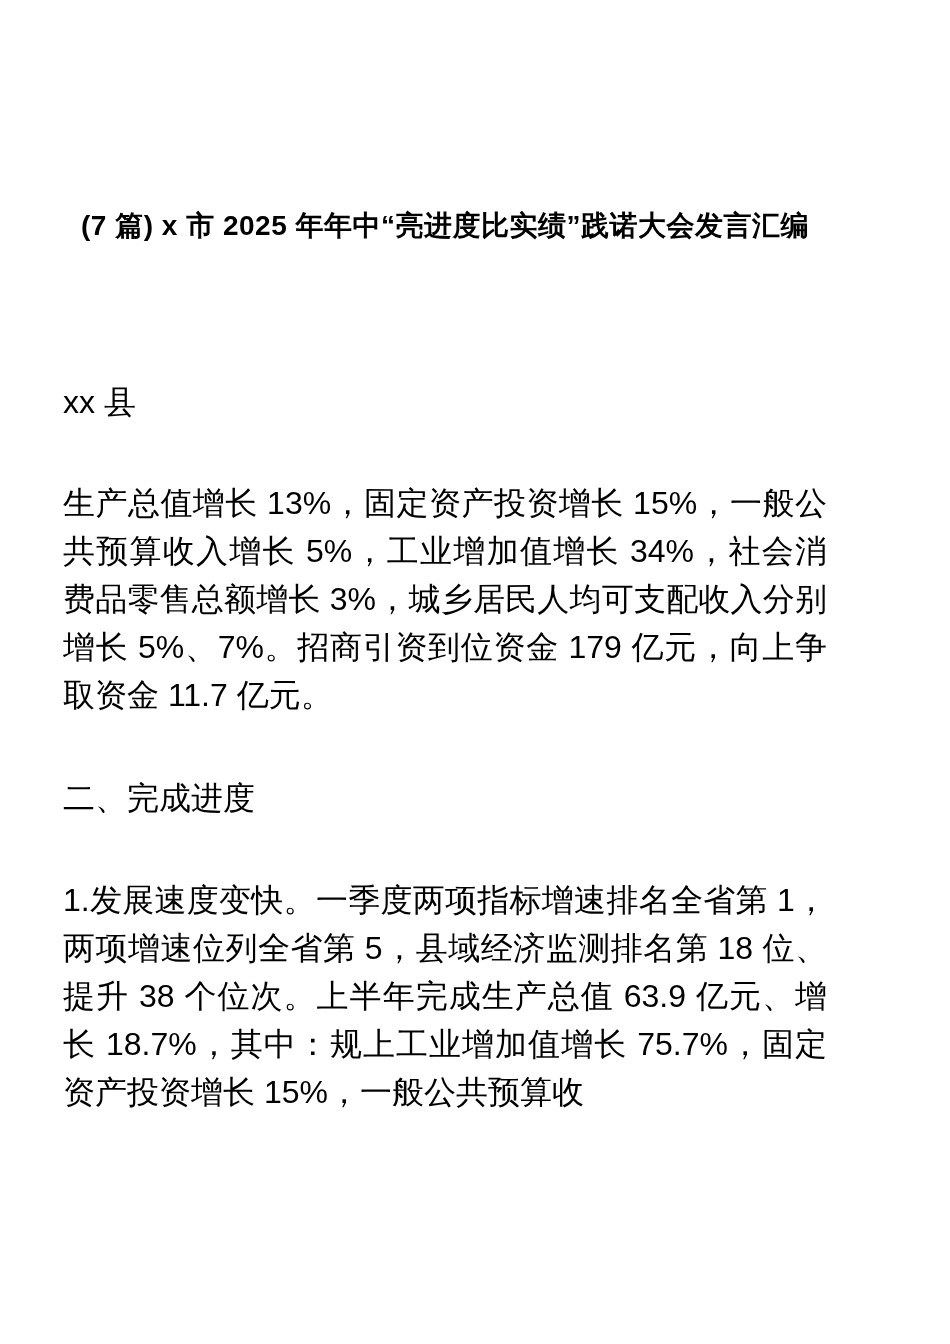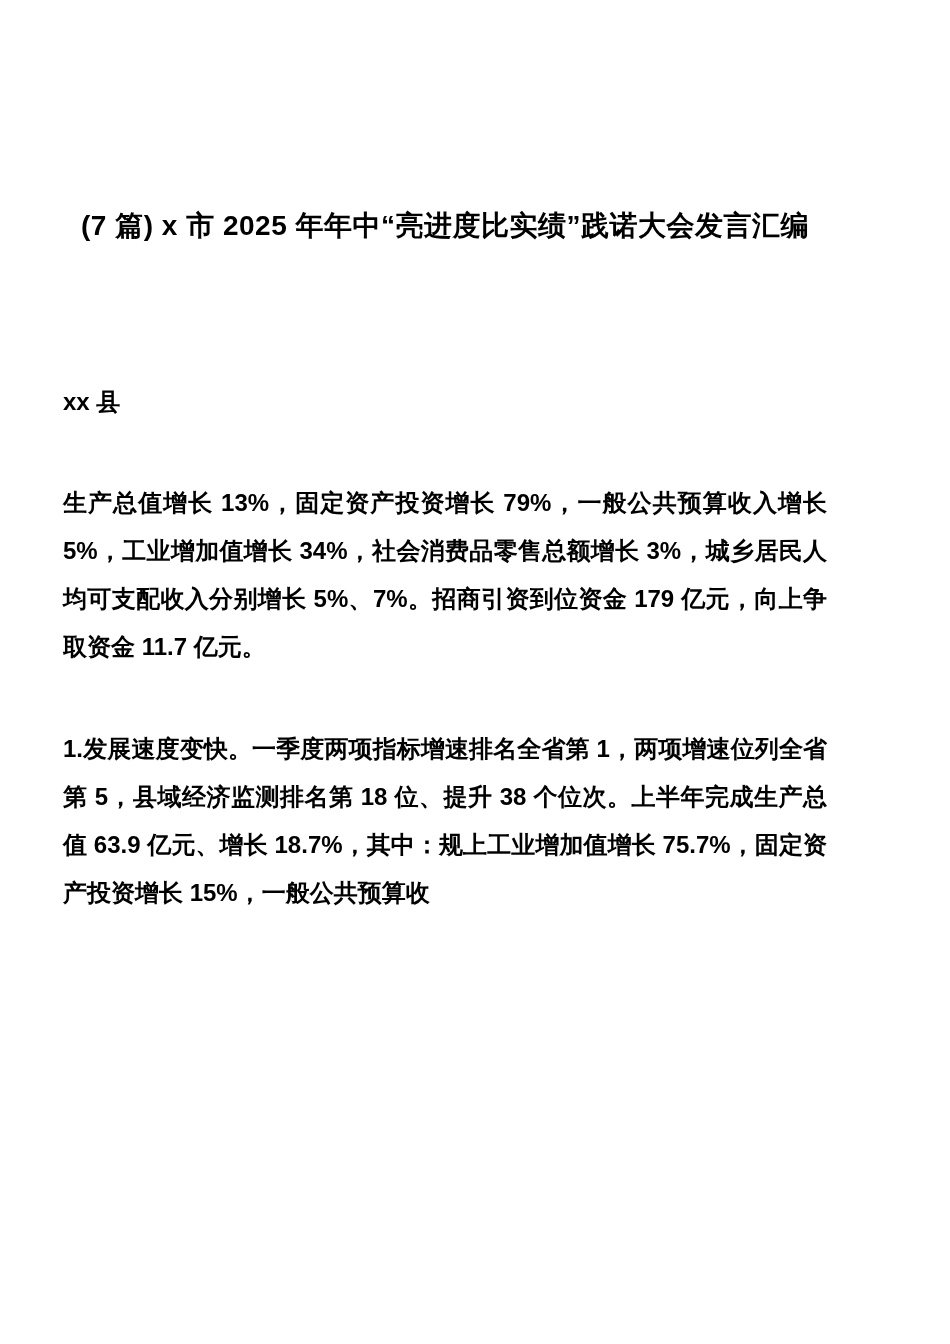--- a/index.html
+++ b/index.html
@@ -20,22 +20,22 @@
     overflow: hidden;
   }
   .doc-title {
     font-size: 28px;
     font-weight: 700;
     line-height: 48px;
     text-align: center;
     letter-spacing: 0.5px;
   }
   .doc-block {
-    font-size: 24px;
-    font-weight: 700;
+    font-size: 32px;
+    font-weight: 400;
     line-height: 48px;
     text-align: left;
   }
   .doc-paragraph {
     text-align: justify;
   }
   .unit-name        { margin-top: 128px; }
   .heading-goals    { margin-top: 46px; }
   .para-goals       { margin-top: 53px; }
   .heading-progress { margin-top: 55px; }
@@ -45,19 +45,20 @@
 </head>
 <body>
 
 <div class="page">
 
   <div class="doc-title">(7 篇) x 市 2025 年年中“亮进度比实绩”践诺大会发言汇编</div>
 
   <div class="doc-block unit-name">xx 县</div>
 
 
-  <div class="doc-block doc-paragraph para-goals">生产总值增长 13%，固定资产投资增长 79%，一般公共预算收入增长 5%，工业增加值增长 34%，社会消费品零售总额增长 3%，城乡居民人均可支配收入分别增长 5%、7%。招商引资到位资金 179 亿元，向上争取资金 11.7 亿元。</div>
+  <div class="doc-block doc-paragraph para-goals">生产总值增长 13%，固定资产投资增长 15%，一般公共预算收入增长 5%，工业增加值增长 34%，社会消费品零售总额增长 3%，城乡居民人均可支配收入分别增长 5%、7%。招商引资到位资金 179 亿元，向上争取资金 11.7 亿元。</div>
 
+  <div class="doc-block heading-progress">二、完成进度</div>
 
 
   <div class="doc-block doc-paragraph para-progress">1.发展速度变快。一季度两项指标增速排名全省第 1，两项增速位列全省第 5，县域经济监测排名第 18 位、提升 38 个位次。上半年完成生产总值 63.9 亿元、增长 18.7%，其中：规上工业增加值增长 75.7%，固定资产投资增长 15%，一般公共预算收</div>
 
 </div>
 
 </body></html>

